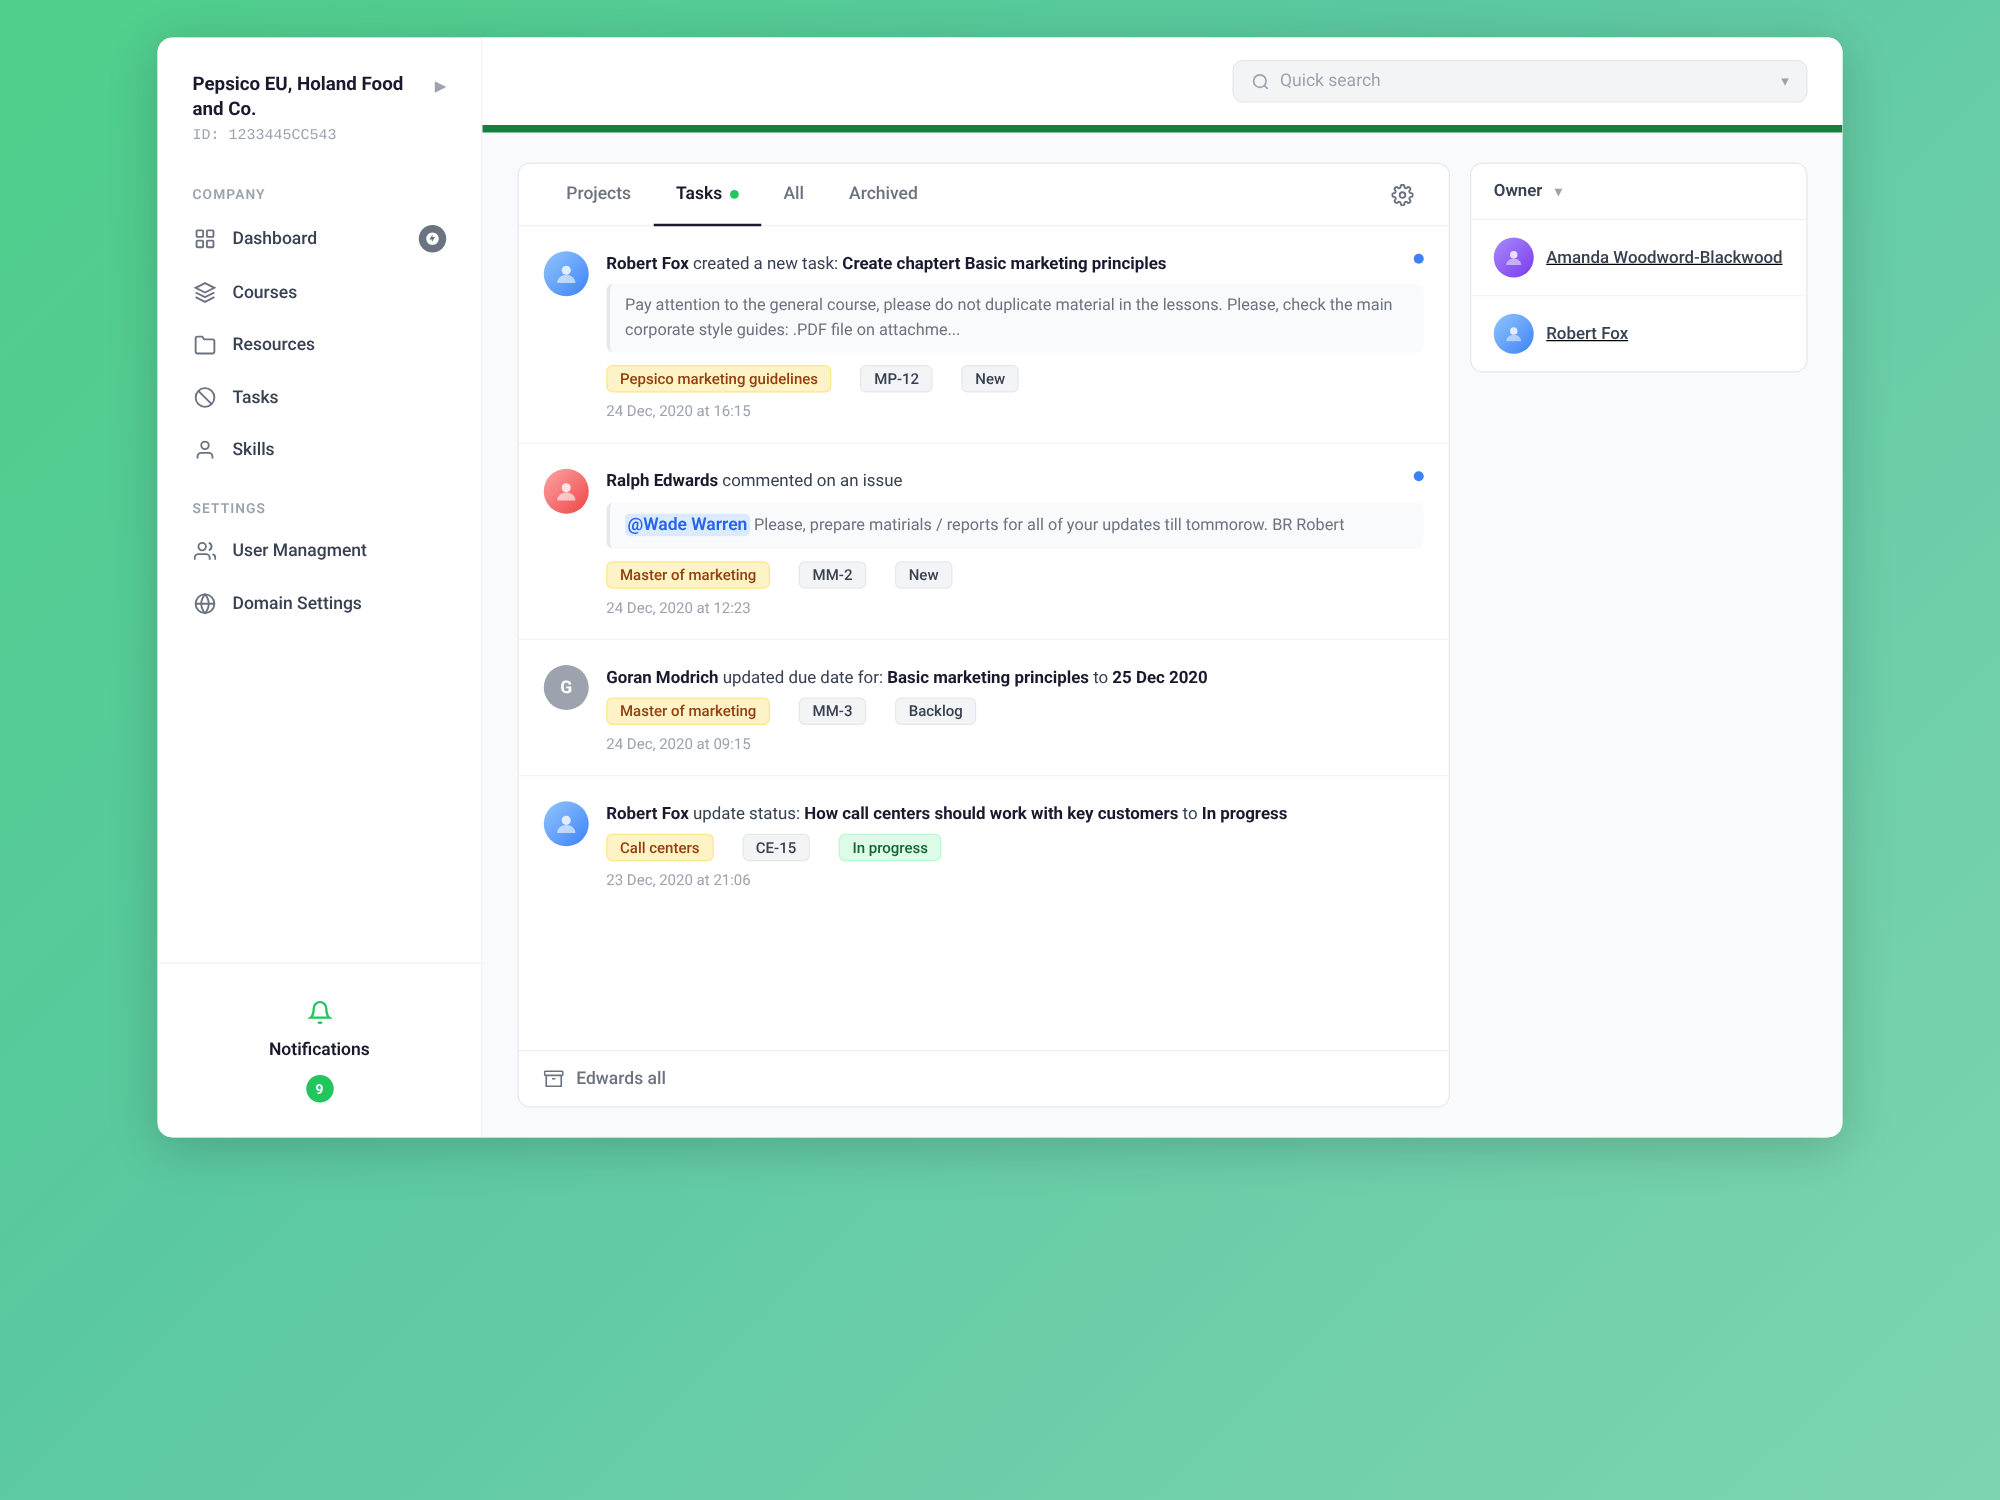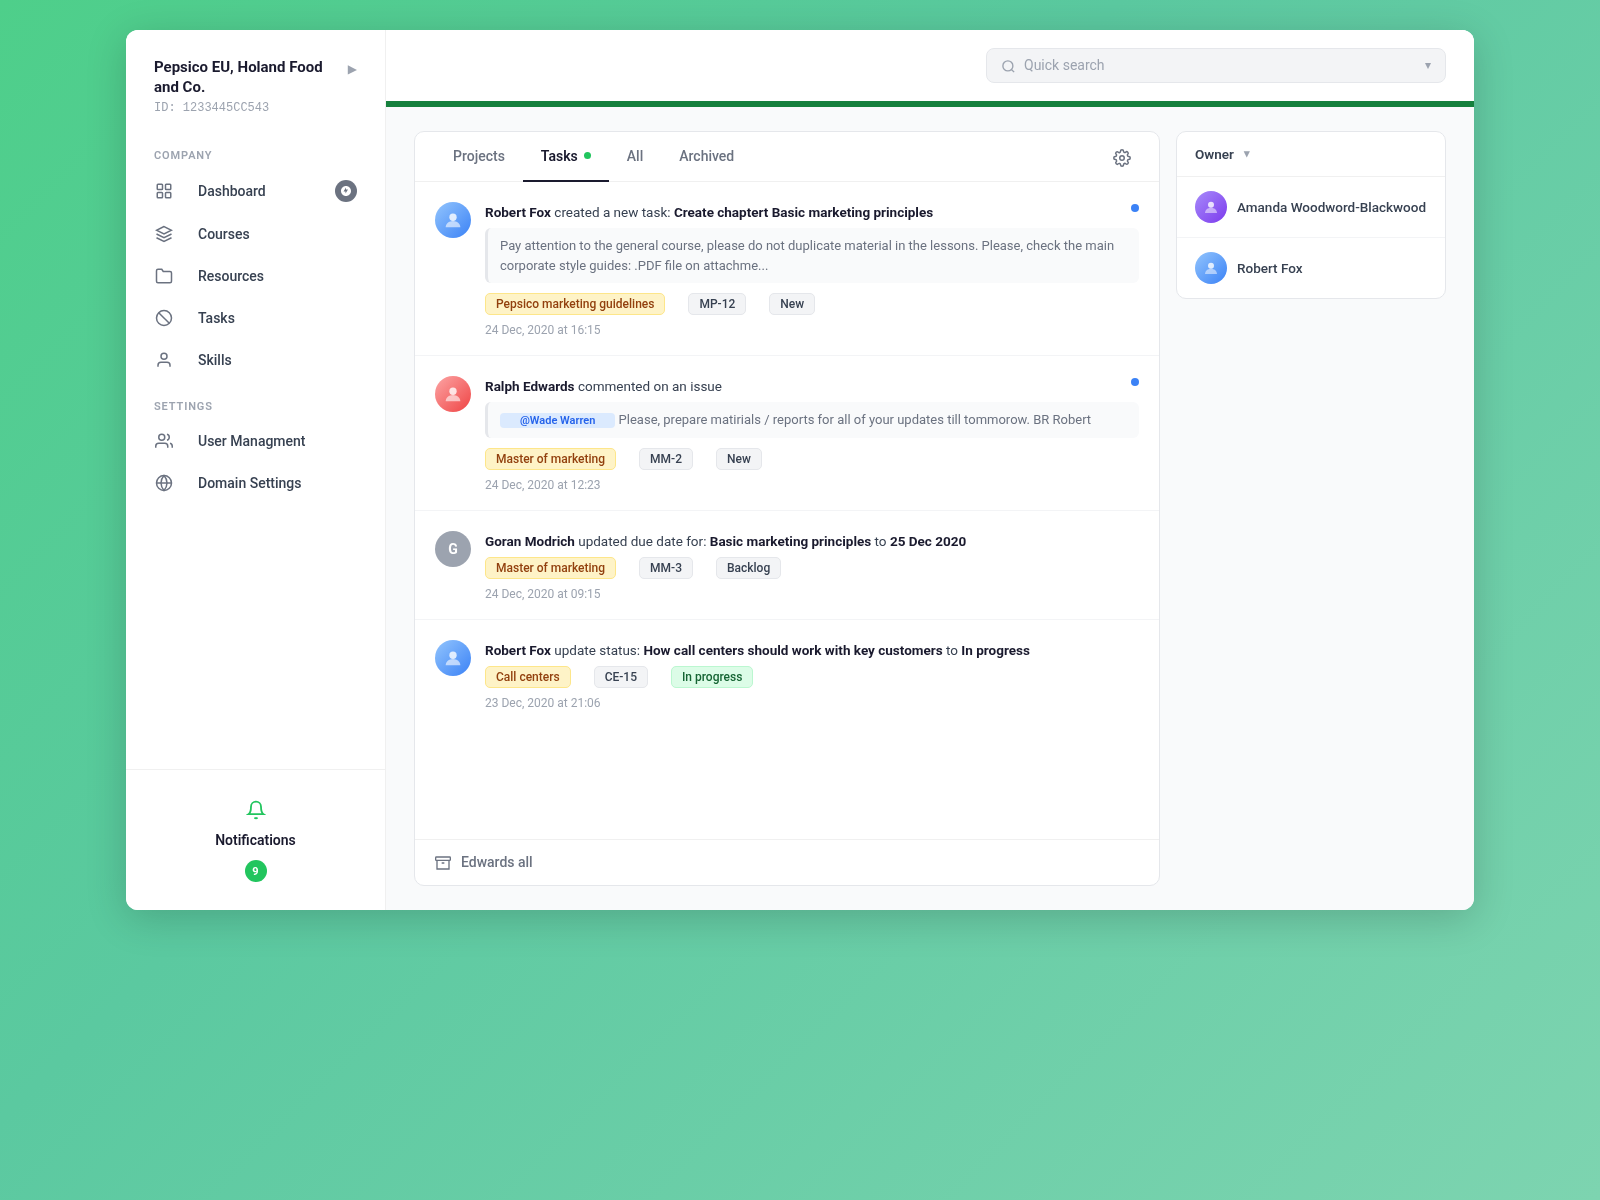--- a/index.html
+++ b/index.html
@@ -57,21 +57,21 @@
     .sidebar-nav {
       list-style: none;
       padding: 0 14px;
     }
     .sidebar-nav li {
       margin-bottom: 2px;
     }
     .sidebar-nav-item {
       display: flex;
       align-items: center;
-      gap: 24px;
+      gap: 12px;
       padding: 10px 14px;
       border-radius: 8px;
       cursor: pointer;
       color: #374151;
       font-size: 14px;
       font-weight: 500;
       position: relative;
       transition: background 0.15s;
     }
     .sidebar-nav-item .nav-icon {
@@ -262,22 +262,22 @@
       margin-bottom: 10px;
       background: #f9fafb;
       padding: 8px 12px;
       border-radius: 6px;
       border-left: 3px solid #e5e7eb;
     }
     .mention-badge {
       background: #dbeafe;
       color: #2563eb;
       border-radius: 4px;
-      padding: 1px 20px;
-      font-size: 11px;
+      padding: 1px 2px;
+      font-size: 14px;
       font-weight: 600;
     }
     .tags-row {
       display: flex;
       gap: 23px;
       flex-wrap: wrap;
       margin-bottom: 8px;
     }
     .tag {
       border-radius: 5px;
@@ -336,21 +336,21 @@
       border-bottom: 1px solid #f0f0f0;
       font-size: 13.5px;
       font-weight: 600;
       color: #374151;
     }
     .owner-dropdown-arrow {
       font-size: 11px;
       color: #9ca3af;
       margin-left: 2px;
     }
-    .owner-list { list-style: none; }
+    .owner-list { list-style: none; text-decoration: underline; }
     .owner-item {
       display: flex;
       align-items: center;
       gap: 10px;
       padding: 14px 18px;
       border-bottom: 1px solid #f3f4f6;
       cursor: pointer;
       transition: background 0.15s;
     }
     .owner-item:last-child { border-bottom: none; }

